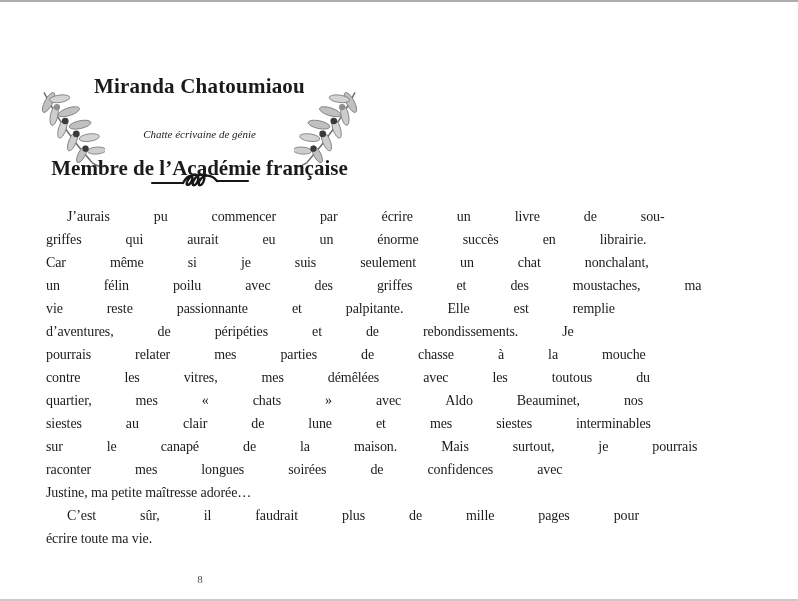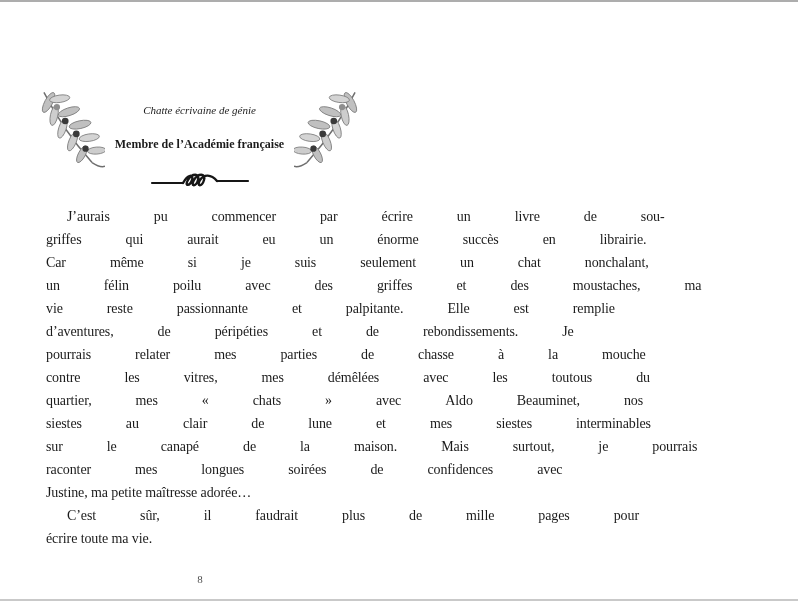--- a/index.html
+++ b/index.html
@@ -12,21 +12,21 @@
     color:#1b1b1b;
   }
   .page { position:absolute; top:0; height:100%; width:399px; }
   .page-left { left:0; }
   .page-right { left:399px; }
 
   
   .hdr { position:absolute; left:0; top:72px; width:399px; text-align:center; }
   .hdr-author { font-size:21px; font-weight:bold; letter-spacing:.2px; line-height:24px; }
   .hdr-role { font-size:11px; font-style:italic; margin-top:26px; line-height:20px; }
-  .hdr-membership { font-size:12px; font-weight:bold; margin-top:15px; line-height:18px; }
+  .hdr-membership { font-size:21px; font-weight:bold; margin-top:15px; line-height:18px; }
 
   .branch { position:absolute; top:82px; width:74px; height:98px; }
   .branch-left { left:31px; }
   .branch-right { left:294px; transform:scaleX(-1); }
 
   .divider-wrap { position:absolute; left:0; top:169px; width:399px; text-align:center; }
 
   
   .body-col { position:absolute; font-size:14px; letter-spacing:-0.1px; }
   .body-left  { left:46px;  top:203px; width:308px; }
@@ -86,20 +86,21 @@
       </g>
       <g fill="#3a3a3a">
         <circle cx="28" cy="22" r="3.4" fill="#8f8f8f"></circle>
         <circle cx="37" cy="37" r="3.6"></circle>
         <circle cx="49" cy="51" r="3.6"></circle>
         <circle cx="59" cy="67" r="3.4"></circle>
       </g>
     </svg>
 
     <div class="hdr">
+      <div class="hdr-author">Miranda Chatoumiaou</div>
       <div class="hdr-role">Chatte écrivaine de génie</div>
       <div class="hdr-membership">Membre de l’Académie française</div>
     </div>
 
     <div class="divider-wrap">
       <svg width="100" height="22" viewBox="0 0 100 22">
         <path d="M2 12 L33 12" stroke="#161616" stroke-width="2.2" stroke-linecap="round" fill="none"></path>
         <path d="M67 10 L98 10" stroke="#161616" stroke-width="2.2" stroke-linecap="round" fill="none"></path>
         <path d="M33 12 C38 3 44 3 42 9 C40 15 34 16 38 9 C42 2 50 2 48 9 C46 16 40 16 44 9 C48 2 56 2 54 9 C52 16 46 16 50 9 C54 3 61 3 67 10" stroke="#161616" stroke-width="2.4" stroke-linecap="round" fill="none"></path>
       </svg>

